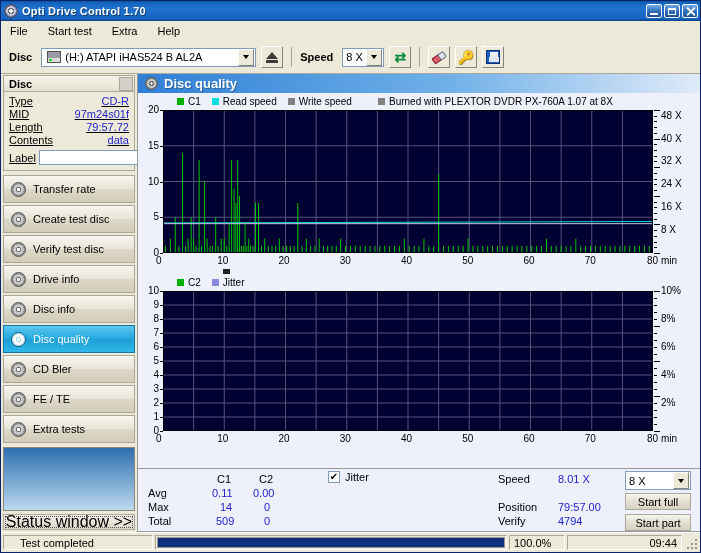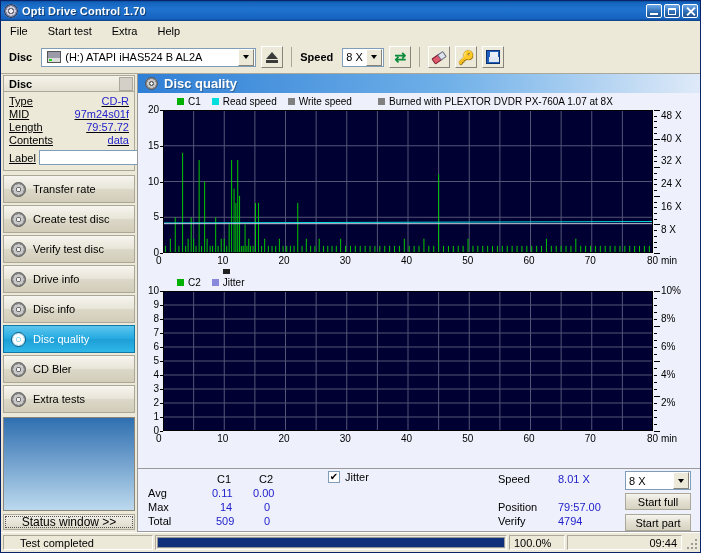--- a/index.html
+++ b/index.html
@@ -139,21 +139,21 @@
   .nav-ico{width:15px;height:15px;border-radius:50%;flex:0 0 15px;
     background:radial-gradient(circle at 50% 50%, #f2f2f2 0 17%, #6d6d6d 18% 30%, #c9c9c9 31% 55%, #8f8f8f 56% 74%, #e0e0e0 75% 100%);
     border:1px solid #555;box-sizing:border-box;}
   .nav-btn.sel .nav-ico{background:radial-gradient(circle at 50% 50%, #ffffff 0 17%, #9fd9f2 18% 30%, #ffffff 31% 55%, #cdeaf8 56% 74%, #ffffff 75% 100%);border-color:#0a5b80;}
   .statuswin{flex:1 1 auto;margin-top:4px;display:flex;flex-direction:column;min-height:0;}
   .statuswin .fill{flex:1 1 auto;background:linear-gradient(to bottom,#2f6fb0,#bcd9ee);border:1px solid #8a867c;box-sizing:border-box;}
   .sw-btn{
     height:16px;flex:0 0 16px;margin-top:3px;
     background:linear-gradient(to bottom,#f2f0e8,#ddd9c9);
     border:1px solid #aca899;box-sizing:border-box;
-    display:flex;align-items:center;justify-content:center;font-size:12px;
+    display:flex;align-items:center;justify-content:center;font-size:16px;
     outline:1px dotted #555;outline-offset:-3px;
   }
   
   .rightpane{flex:1 1 auto;min-width:0;display:flex;flex-direction:column;background:#eef0fb;border:1px solid #9a9a9a;border-top:none;border-right:none;box-sizing:border-box;}
   .panel-title{
     height:19px;flex:0 0 19px;
     background:linear-gradient(to right,#2f7fd6 0%,#6fb0e8 55%,#dfeaf8 100%);
     display:flex;align-items:center;gap:6px;padding-left:7px;
     color:#fff;font-weight:bold;font-size:13px;
     text-shadow:1px 1px 0 rgba(0,0,0,.3);
@@ -315,20 +315,24 @@
           <span class="nav-ico"></span>
           <span>Disc info</span>
         </div>
         <div class="nav-btn sel">
           <span class="nav-ico"></span>
           <span>Disc quality</span>
         </div>
         <div class="nav-btn">
           <span class="nav-ico"></span>
           <span>CD Bler</span>
+        </div>
+        <div class="nav-btn">
+          <span class="nav-ico"></span>
+          <span>FE / TE</span>
         </div>
         <div class="nav-btn">
           <span class="nav-ico"></span>
           <span>Extra tests</span>
         </div>
       </div>
 
       <div class="statuswin">
         <div class="fill"></div>
         <div class="sw-btn">Status window &gt;&gt;</div>

